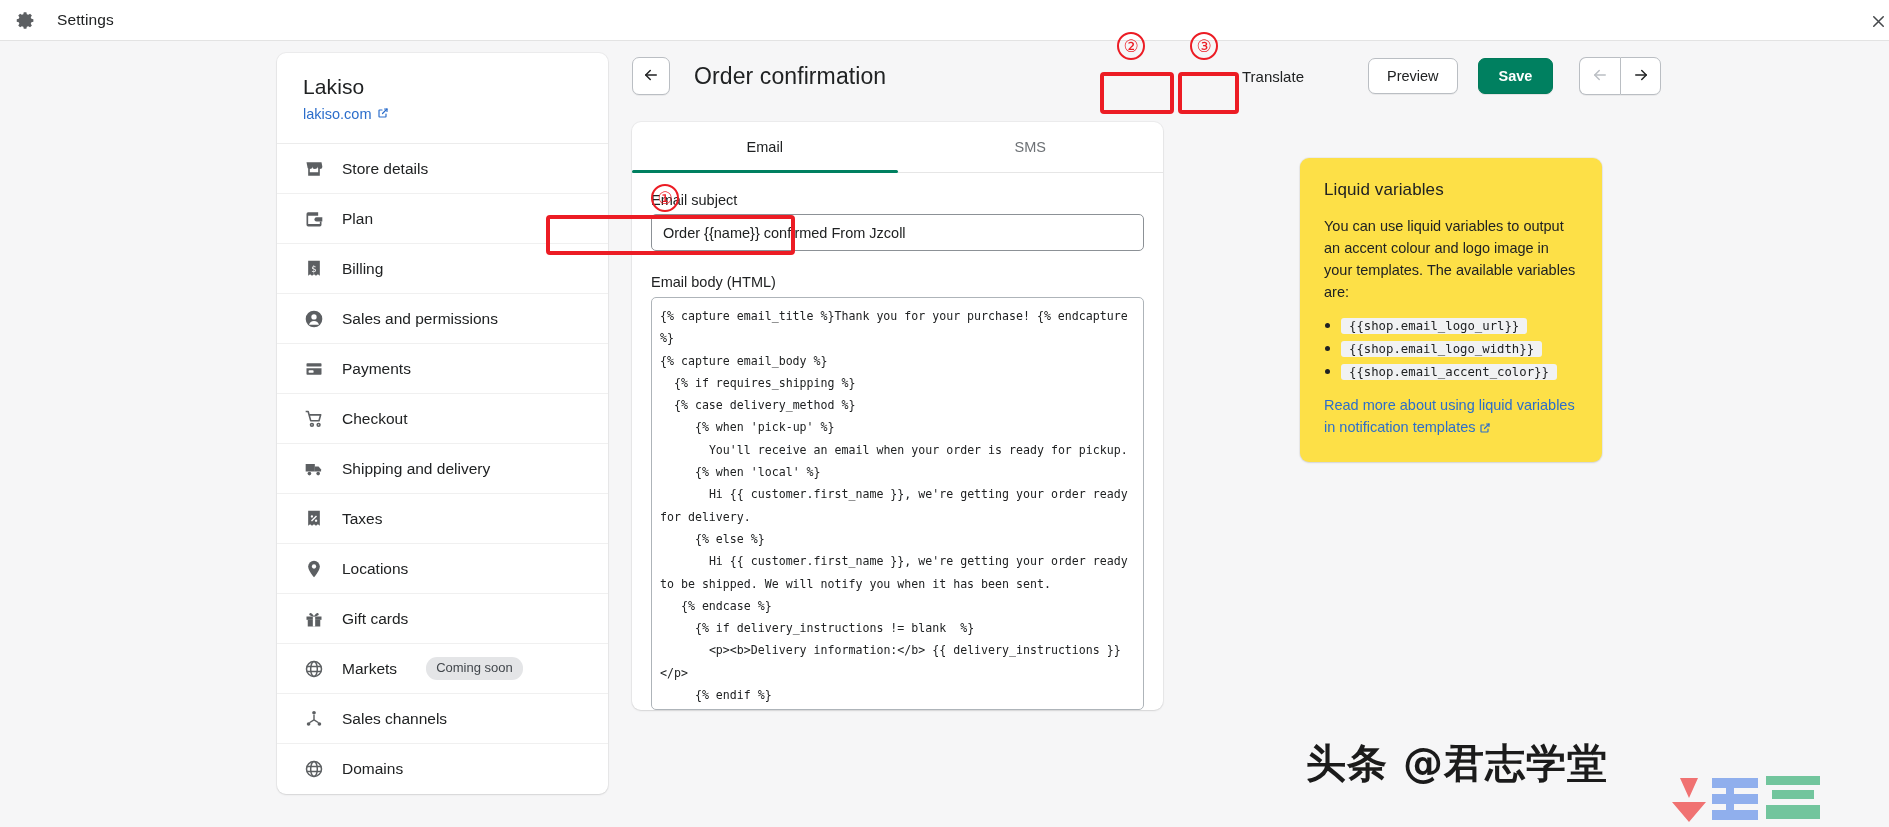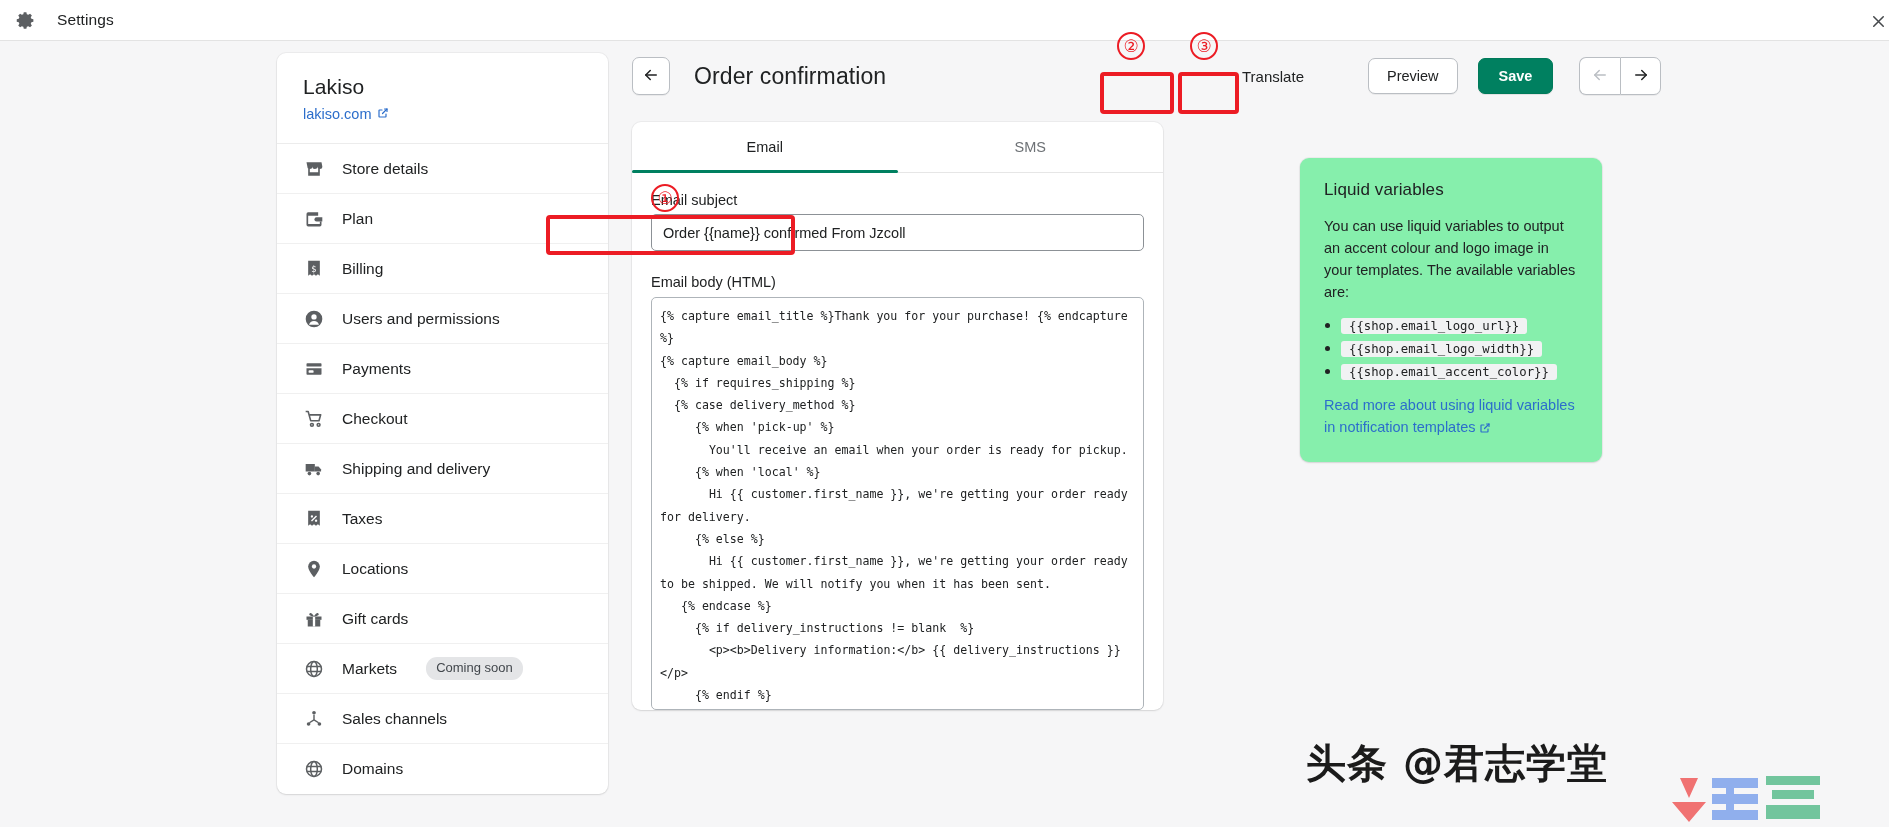--- a/index.html
+++ b/index.html
@@ -138,21 +138,21 @@
   }
   .codetext {
     font-family: "DejaVu Sans Mono", monospace;
     font-size: 11.6px; line-height: 22.3px; color: #202223;
     white-space: pre-wrap; word-break: break-word;
   }
 
   
   .infocard {
     position: absolute; left: 1300px; top: 158px; width: 302px;
-    background: #86efac; border-radius: 9px;
+    background: #fde047; border-radius: 9px;
     box-shadow: 0 0 0 1px rgba(0,0,0,.04), 0 1px 2px rgba(0,0,0,.10);
     padding: 22px 24px 22px 24px;
   }
   .infotitle { font-size: 17px; color: #202223; margin-bottom: 15px; letter-spacing:.1px;}
   .infopara { font-size: 14.5px; line-height: 22px; color: #202223; }
   .varlist { margin: 13px 0 0 17px; }
   .varlist li { margin-bottom: 5px; list-style: disc; color:#202223; }
   .varlist code {
     font-family: "DejaVu Sans Mono", monospace; font-size: 12.3px;
     background: #f1f2f3; border-radius: 3px; padding: 1px 8px; color: #202223;
@@ -235,21 +235,21 @@
         <span>Billing</span>
       </div>
       <div class="navitem">
         <span class="navicon">
           <svg width="20" height="20" viewBox="0 0 24 24" fill="#5c5f62">
             <circle cx="12" cy="12" r="10"></circle>
             <circle cx="12" cy="9.5" r="3.2" fill="#fff"></circle>
             <path d="M6 19a6.2 6.2 0 0112 0z" fill="#fff"></path>
           </svg>
         </span>
-        <span>Users and permissions</span>
+        <span>Sales and permissions</span>
       </div>
       <div class="navitem">
         <span class="navicon">
           <svg width="20" height="20" viewBox="0 0 24 24" fill="#5c5f62">
             <rect x="3" y="5" width="18" height="4" rx="1"></rect>
             <path d="M3 11h18v7a1 1 0 01-1 1H4a1 1 0 01-1-1z"></path>
             <rect x="5.5" y="13.5" width="6" height="3" rx="1" fill="#fff"></rect>
           </svg>
         </span>
         <span>Payments</span>

